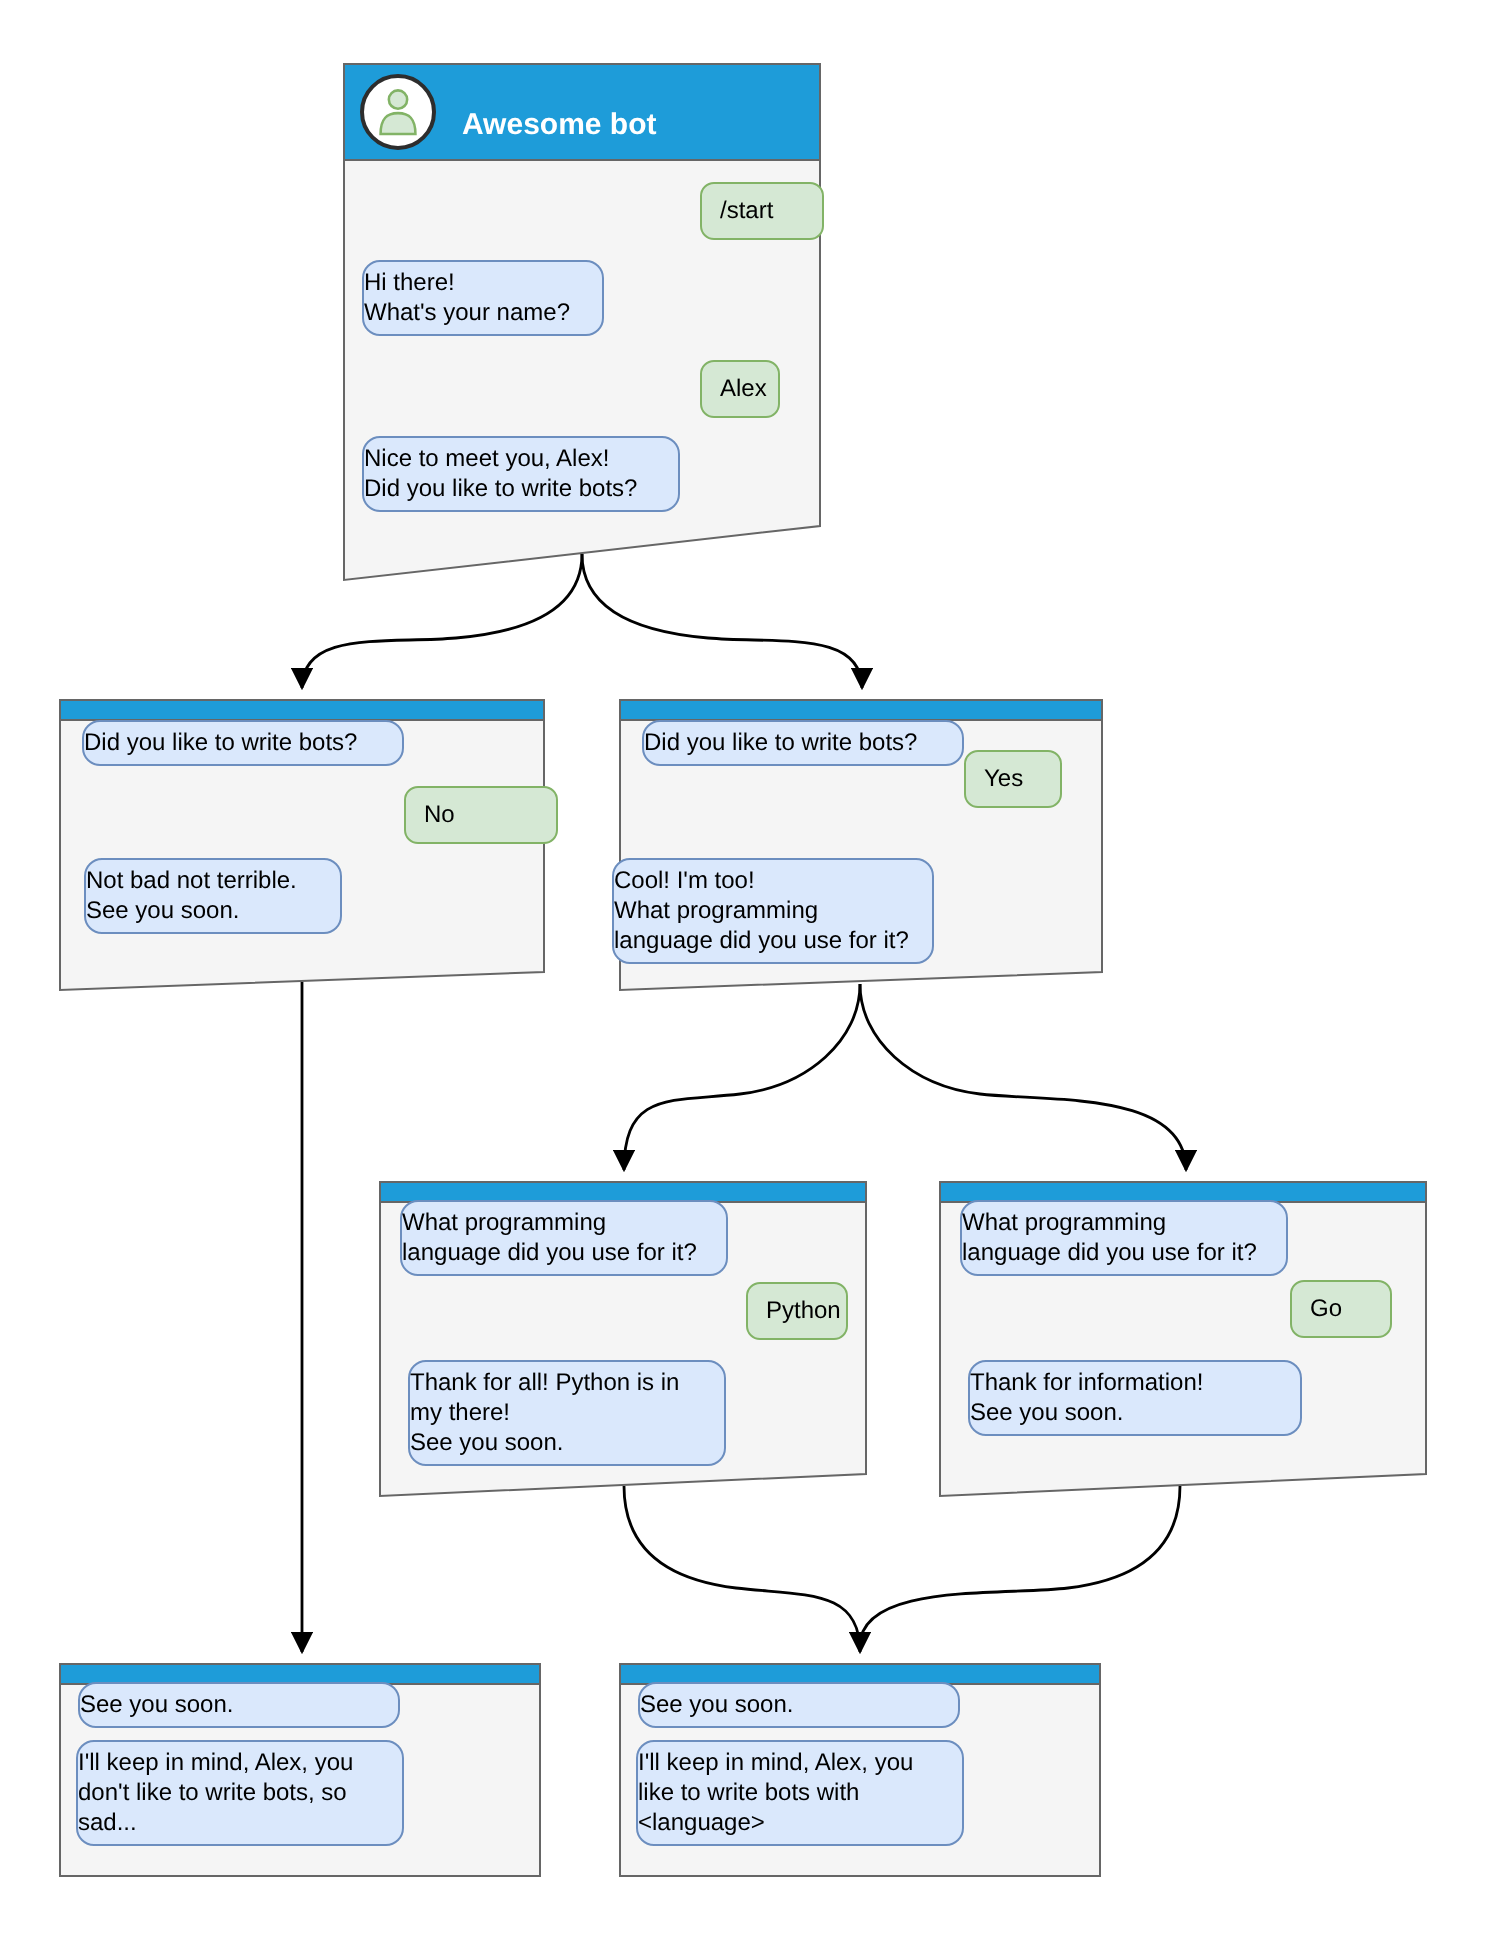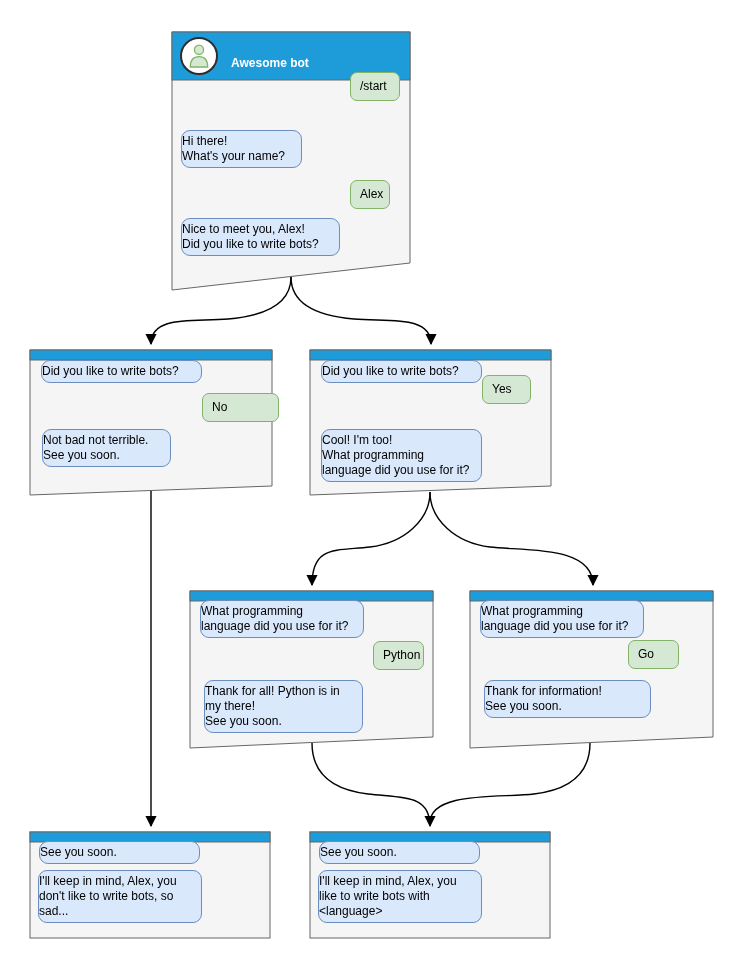--- a/index.html
+++ b/index.html
@@ -13,21 +13,21 @@
   .edge{fill:none;stroke:#000000;stroke-width:1.4;}
   .bubble{
     position:absolute;z-index:2;box-sizing:border-box;
     font-size:12px;line-height:15px;color:#000;
     white-space:pre-line;border-radius:9px;padding:3px 0;
   }
   .bot{background:var(--bot-bg,#dae8fc);border:1px solid var(--bot-border,#6c8ebf);}
   .user{background:var(--user-bg,#d5e8d4);border:1px solid var(--user-border,#82b366);padding:6px 9px;border-radius:7px;}
   .window-title{
     position:absolute;z-index:2;left:231px;top:32px;height:61px;
-    display:flex;align-items:center;color:#ffffff;font-weight:bold;font-size:12px;
+    display:flex;align-items:center;color:#ffffff;font-weight:bold;font-size:15px;
   }
   .avatar{
     position:absolute;z-index:2;left:180px;top:37px;width:34px;height:34px;
     border-radius:50%;background:#ffffff;border:2px solid #2d2d2d;
     display:flex;align-items:center;justify-content:center;
   }
 </style>
 </head>
 <body>
 
@@ -66,48 +66,48 @@
   </svg>
 
   <div class="avatar">
     <svg width="22" height="24" viewBox="0 0 24 26">
       <circle cx="12" cy="6.2" r="5" fill="#d5e8d4" stroke="#82b366" stroke-width="1.4"></circle>
       <path d="M2.5,25 C2.5,16.5 6,13.6 12,13.6 C18,13.6 21.5,16.5 21.5,25 Z" fill="#d5e8d4" stroke="#82b366" stroke-width="1.4"></path>
     </svg>
   </div>
   <div class="window-title">Awesome bot</div>
 
-  <div class="bubble user" style="left:350px;top:72px;width:50px">/start</div>
+  <div class="bubble user" style="left:350px;top:91px;width:62px">/start</div>
   <div class="bubble bot" style="left:181px;top:130px;width:121px">Hi there!
 What's your name?</div>
   <div class="bubble user" style="left:350px;top:180px;width:40px">Alex</div>
   <div class="bubble bot" style="left:181px;top:218px;width:159px">Nice to meet you, Alex!
 Did you like to write bots?</div>
 
   <div class="bubble bot" style="left:41px;top:360px;width:161px">Did you like to write bots?</div>
   <div class="bubble user" style="left:202px;top:393px;width:77px">No</div>
   <div class="bubble bot" style="left:42px;top:429px;width:129px">Not bad not terrible.
 See you soon.</div>
 
   <div class="bubble bot" style="left:321px;top:360px;width:161px">Did you like to write bots?</div>
   <div class="bubble user" style="left:482px;top:375px;width:49px">Yes</div>
-  <div class="bubble bot" style="left:321px;top:429px;width:161px">Cool! I'm too!
+  <div class="bubble bot" style="left:306px;top:429px;width:161px">Cool! I'm too!
 What programming
 language did you use for it?</div>
 
   <div class="bubble bot" style="left:200px;top:600px;width:164px">What programming
 language did you use for it?</div>
   <div class="bubble user" style="left:373px;top:641px;width:51px">Python</div>
   <div class="bubble bot" style="left:204px;top:680px;width:159px">Thank for all! Python is in
 my there!
 See you soon.</div>
 
   <div class="bubble bot" style="left:480px;top:600px;width:164px">What programming
 language did you use for it?</div>
-  <div class="bubble user" style="left:628px;top:640px;width:51px">Go</div>
+  <div class="bubble user" style="left:645px;top:640px;width:51px">Go</div>
   <div class="bubble bot" style="left:484px;top:680px;width:167px">Thank for information!
 See you soon.</div>
 
   <div class="bubble bot" style="left:39px;top:841px;width:161px">See you soon.</div>
   <div class="bubble bot" style="left:38px;top:870px;width:164px">I'll keep in mind, Alex, you
 don't like to write bots, so
 sad...</div>
 
   <div class="bubble bot" style="left:319px;top:841px;width:161px">See you soon.</div>
   <div class="bubble bot" style="left:318px;top:870px;width:164px">I'll keep in mind, Alex, you

